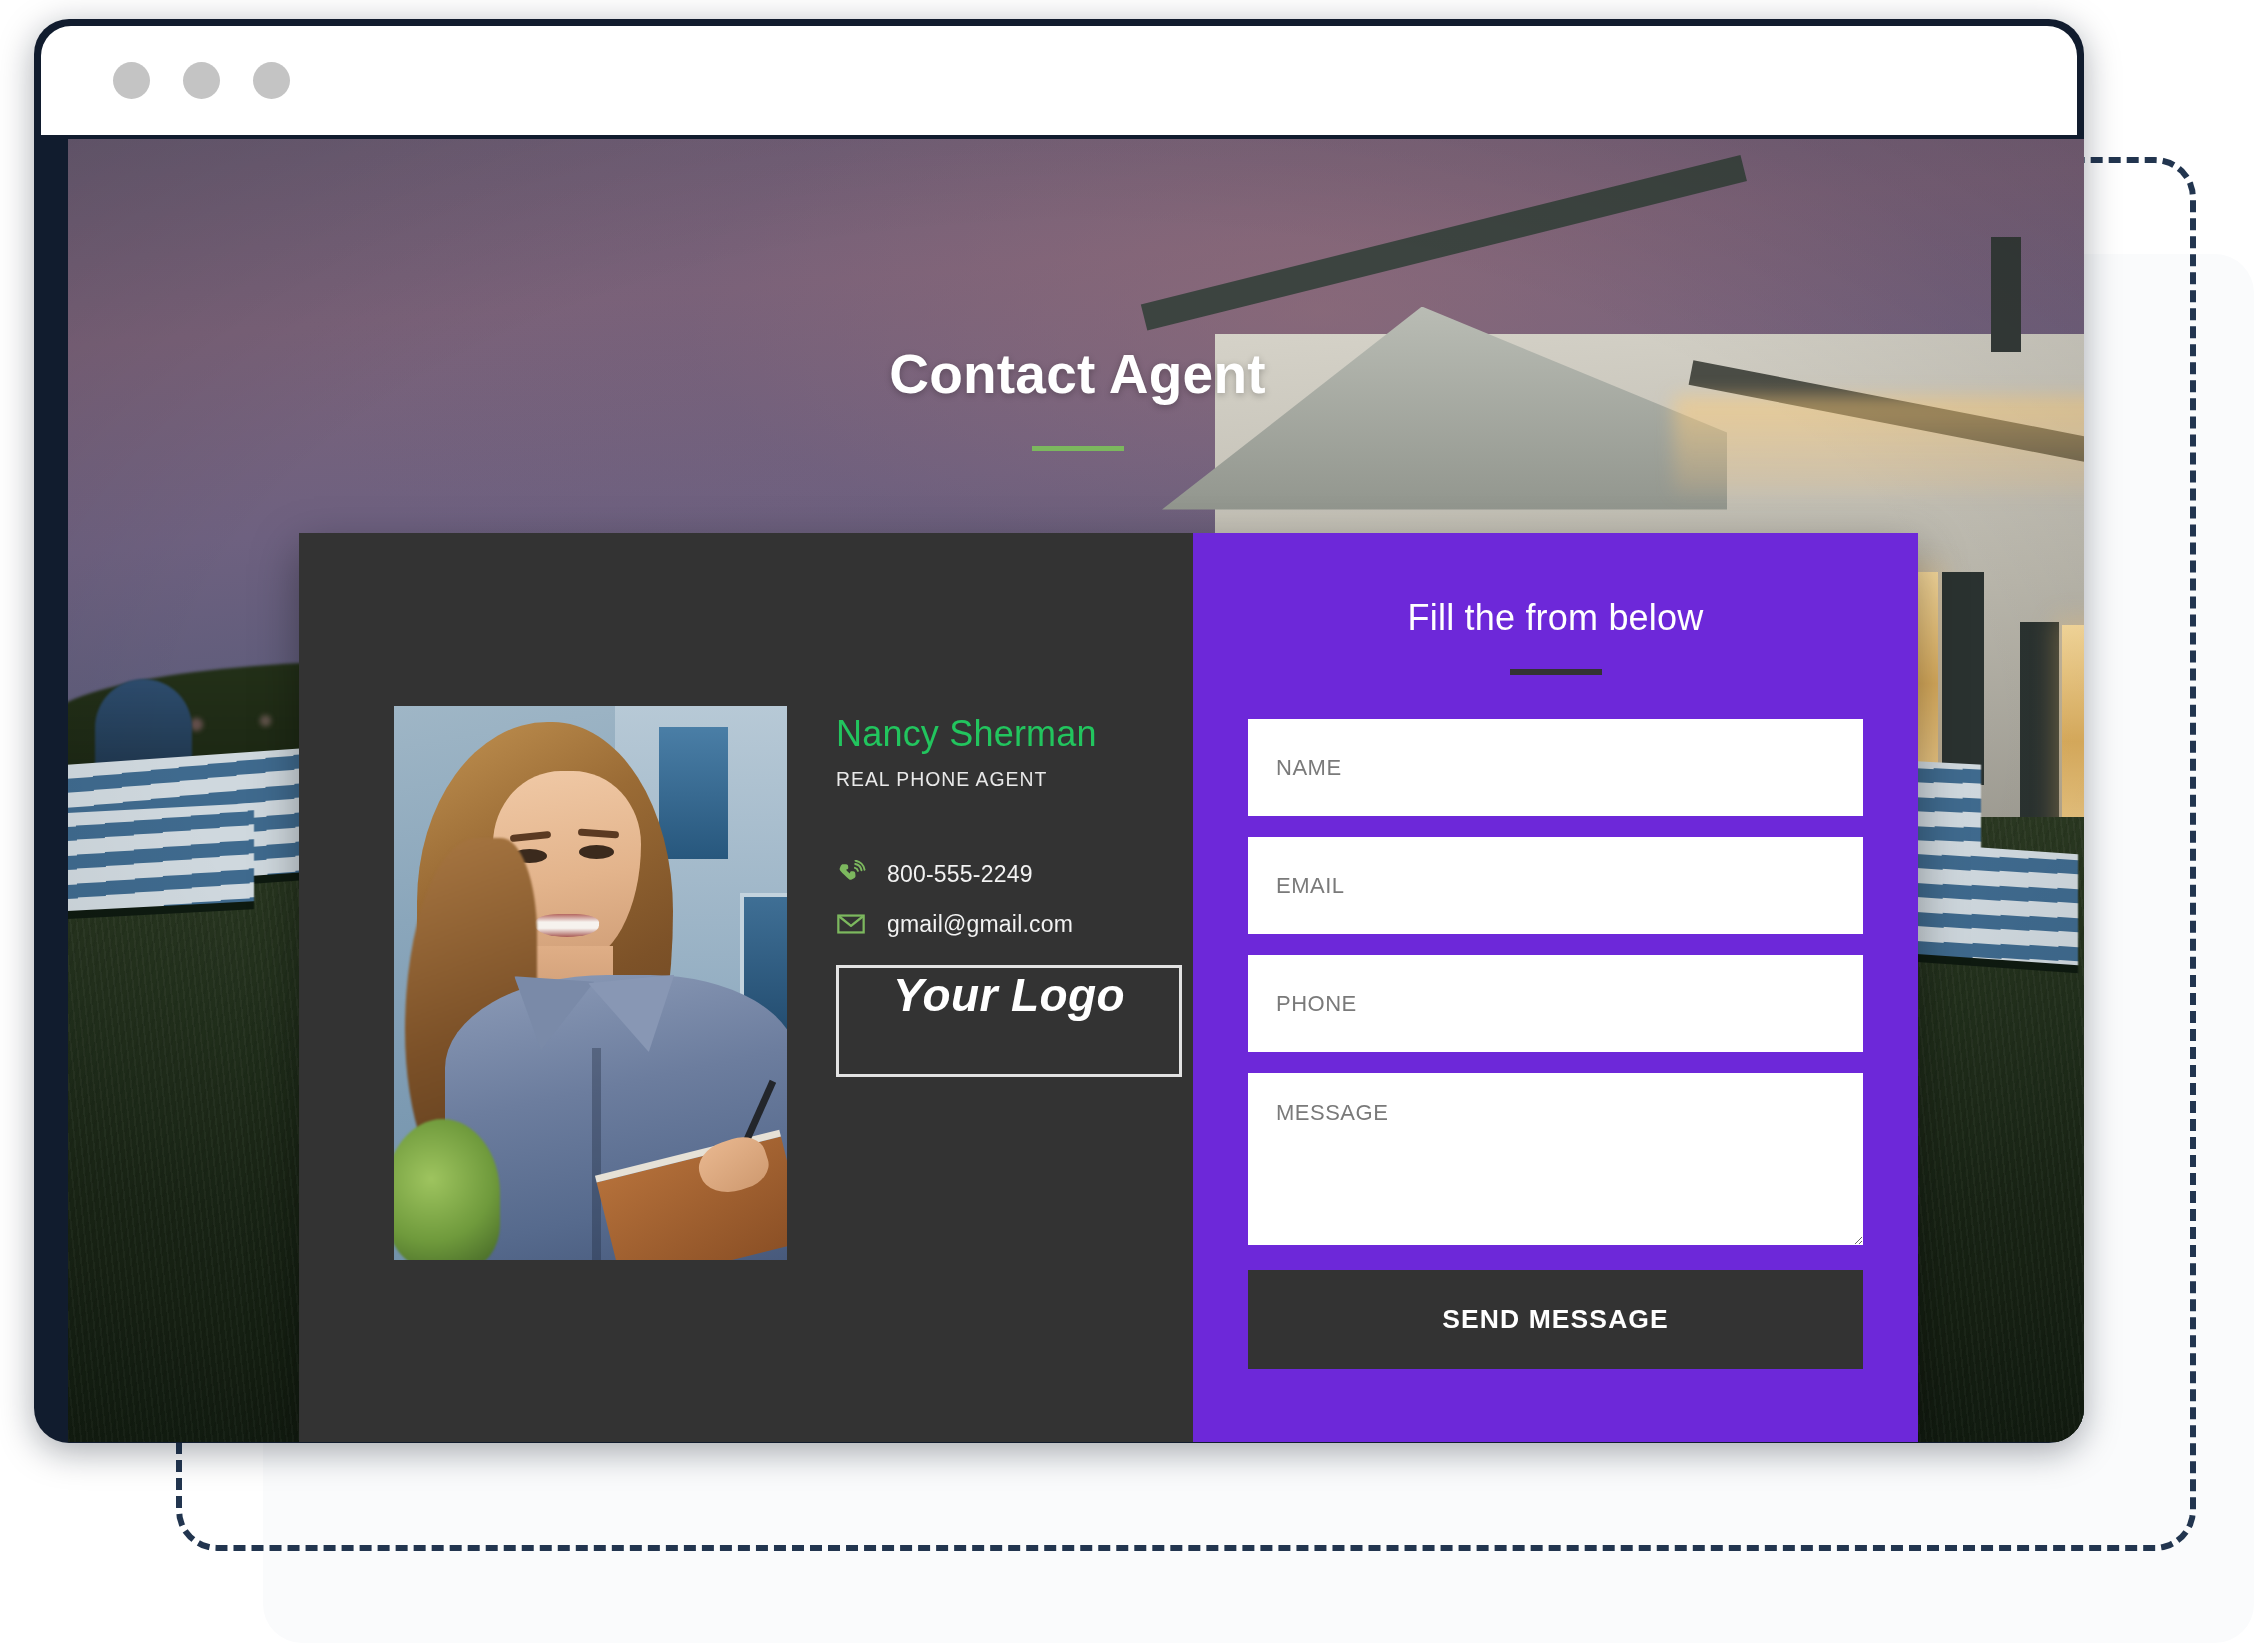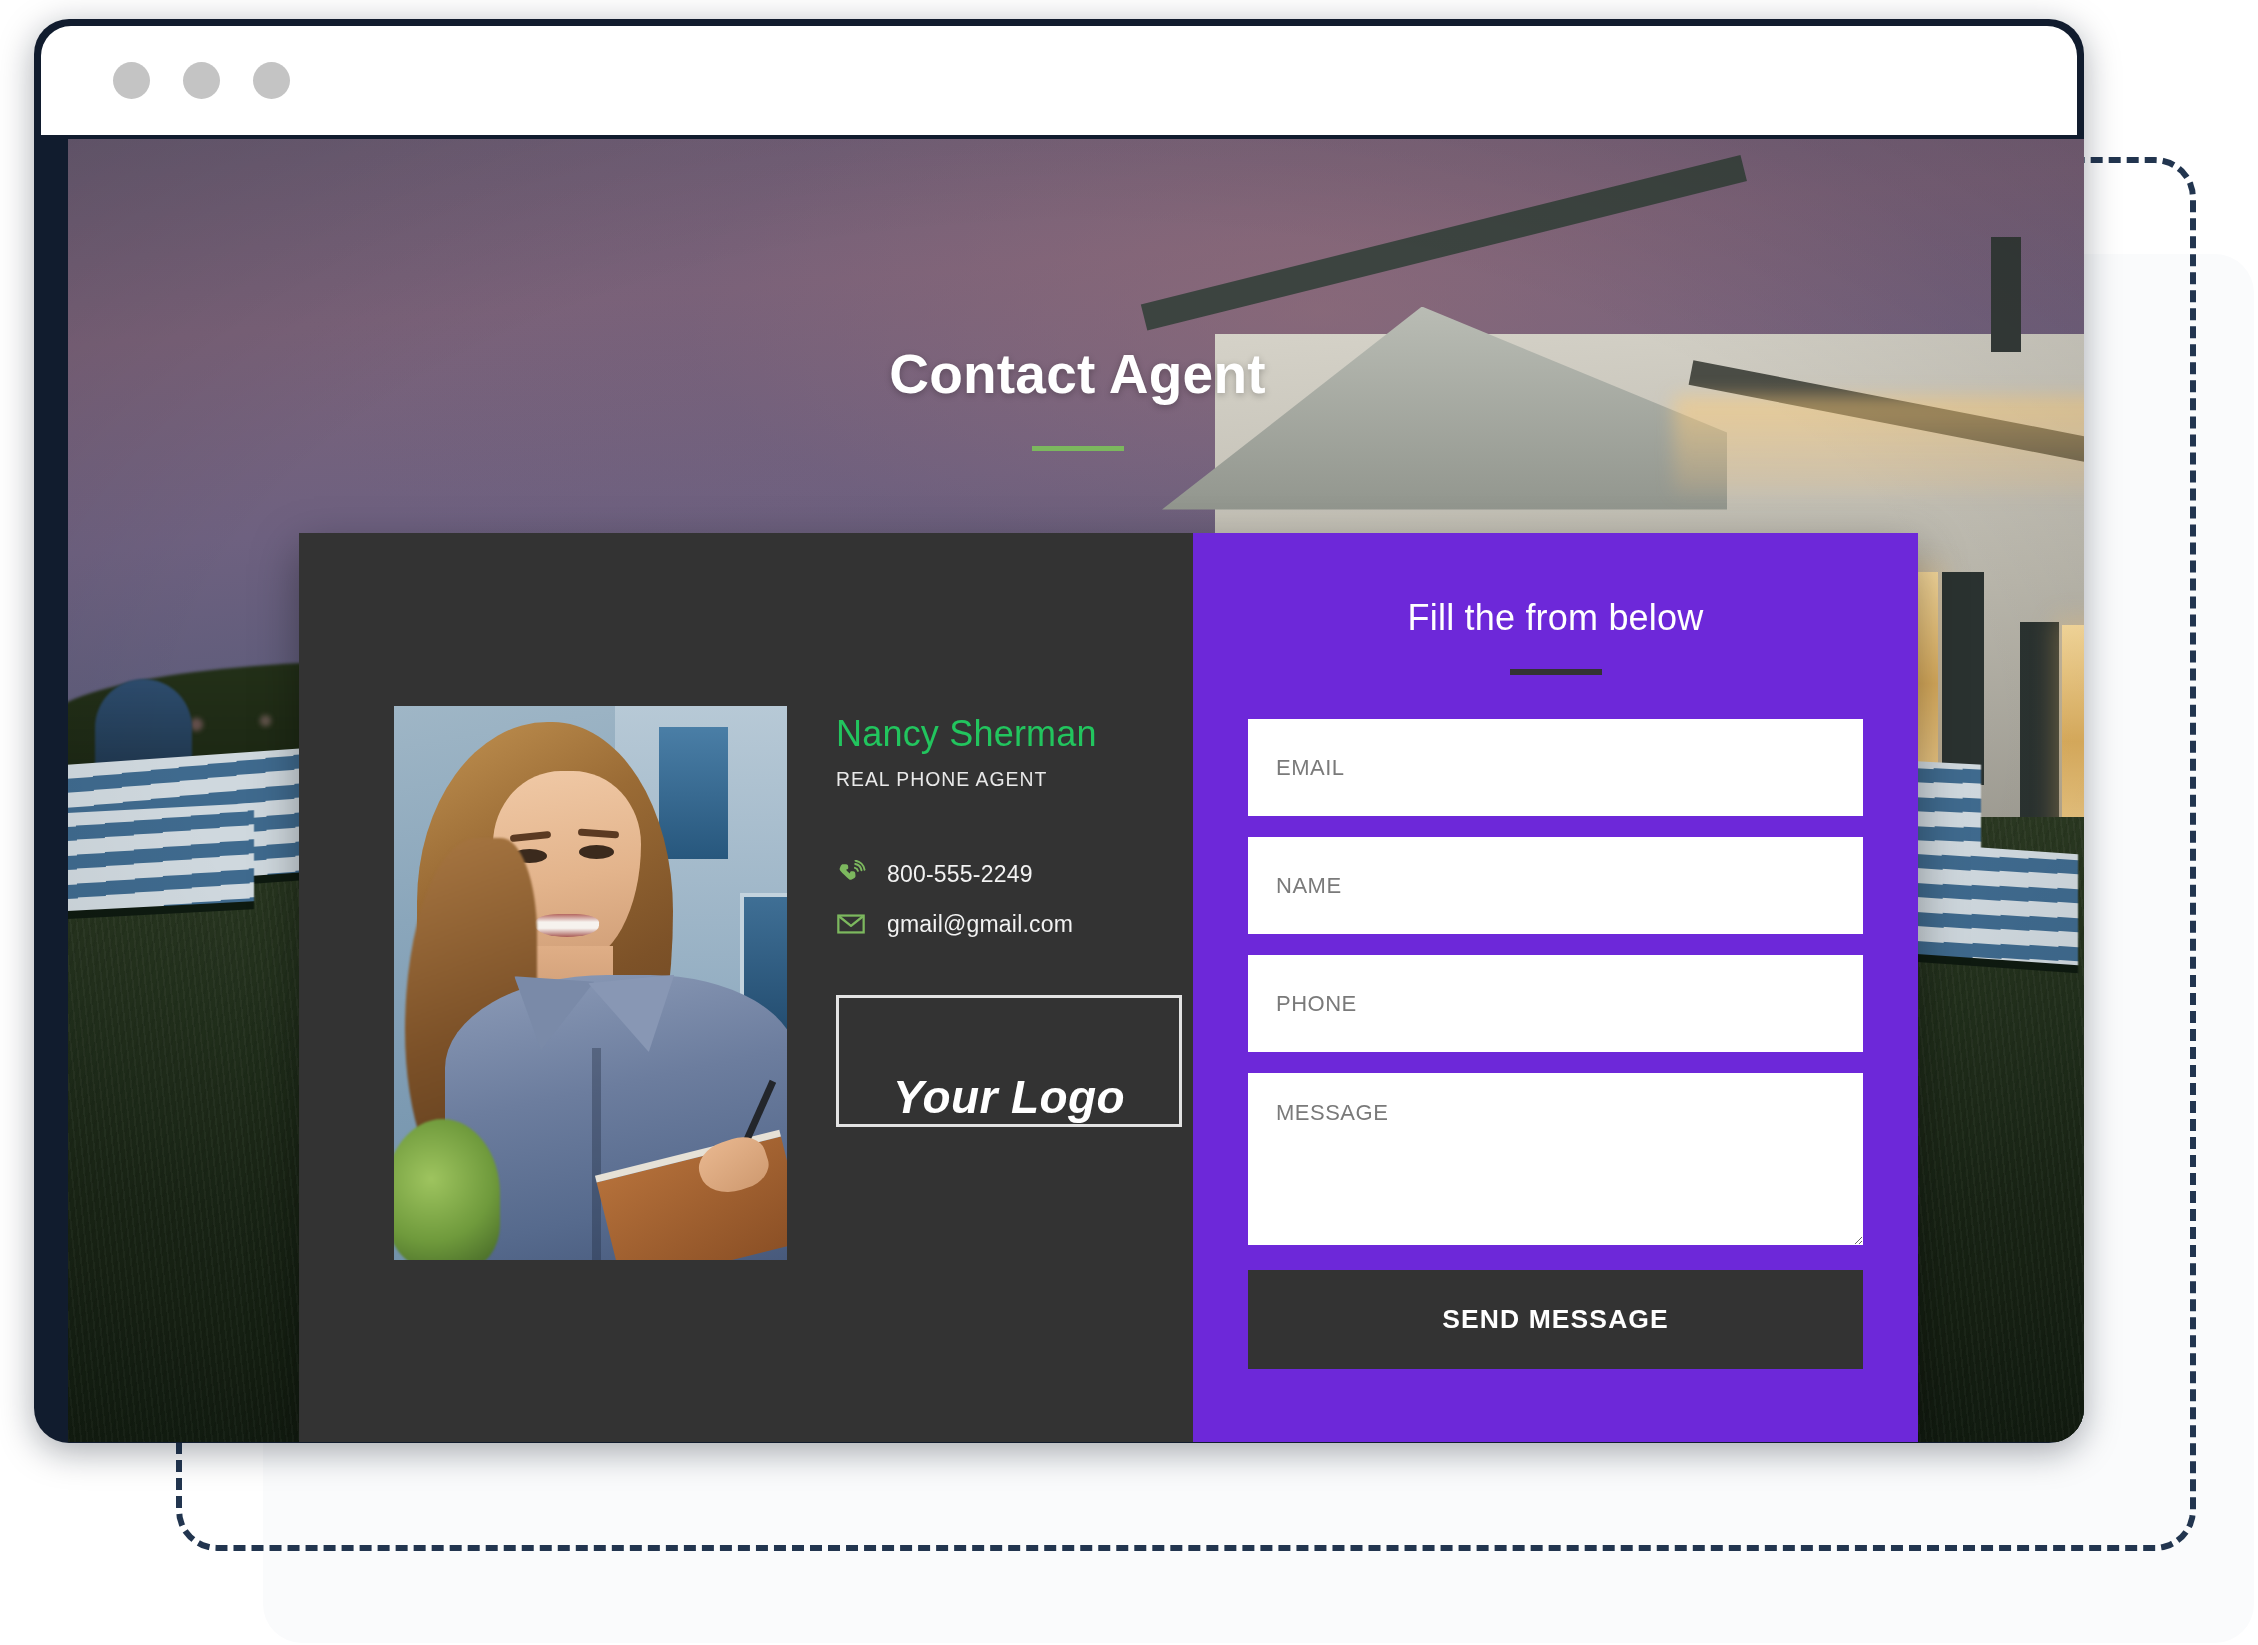--- a/index.html
+++ b/index.html
@@ -442,26 +442,26 @@
     gap: 21px;
     margin-bottom: 19.4px;
   }
   .contact-line .ico { width: 30px; height: 30px; flex: 0 0 30px; display: block; }
   .contact-line .txt {
     color: #f2f2f2;
     font-size: 23px;
     letter-spacing: 0.2px;
   }
   .logo-box {
-    margin-top: 56px;
+    margin-top: 26px;
     width: 346px;
-    height: 132px;
+    height: 112px;
     border: 3.5px solid #e3e3e3;
     display: flex;
-    align-items: flex-end;
+    align-items: flex-start;
     justify-content: center;
   }
   .logo-text {
     color: #ffffff;
     font-size: 46px;
     font-weight: 700;
     font-style: italic;
     letter-spacing: 0.4px;
   }
 
@@ -641,22 +641,22 @@
               <span class="logo-text">Your Logo</span>
             </div>
           </div>
         </div>
 
         <div class="card-right">
           <div class="form-title">Fill the from below</div>
           <div class="form-rule"></div>
 
           <div class="form-fields">
+            <input class="field one-line" type="text" placeholder="NAME" style="">
             <input class="field one-line" type="text" placeholder="EMAIL" style="">
-            <input class="field one-line" type="text" placeholder="NAME" style="">
             <input class="field one-line" type="text" placeholder="PHONE" style="">
             <textarea class="field msg" placeholder="MESSAGE" style=""></textarea>
             <button class="send-btn" type="button">SEND MESSAGE</button>
           </div>
         </div>
 
       </div>
 
     </div>
   </div>

